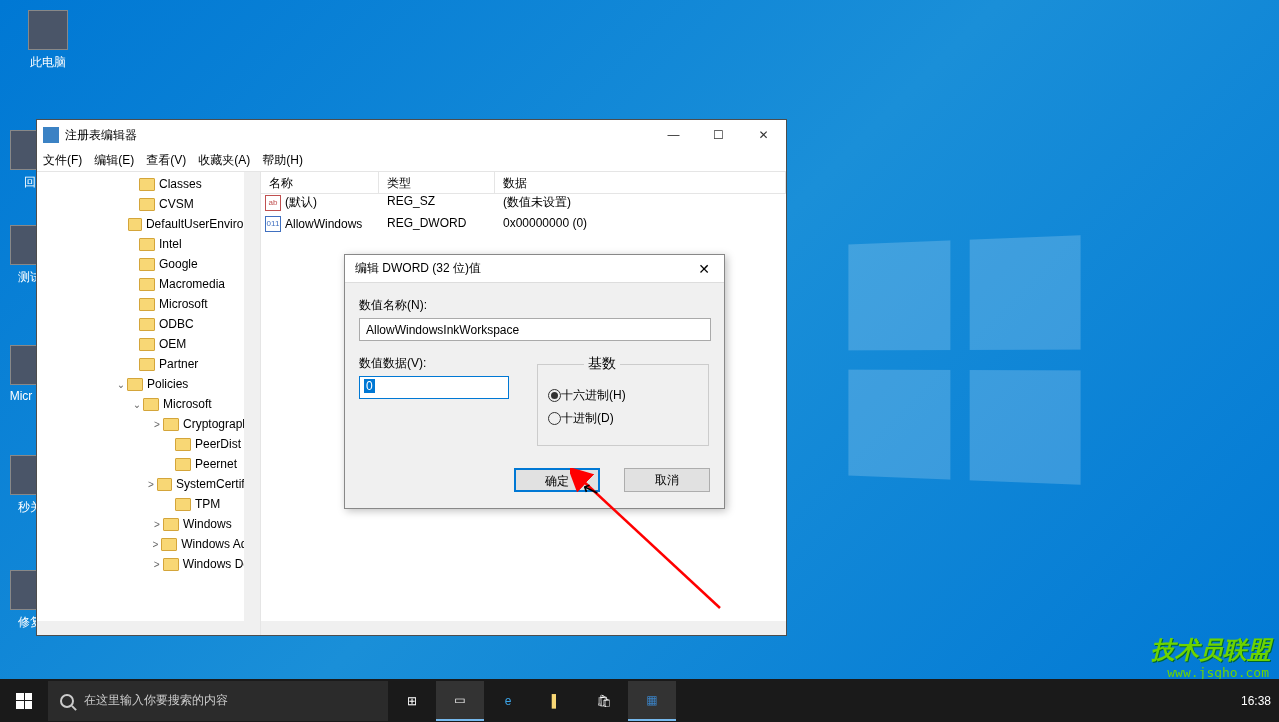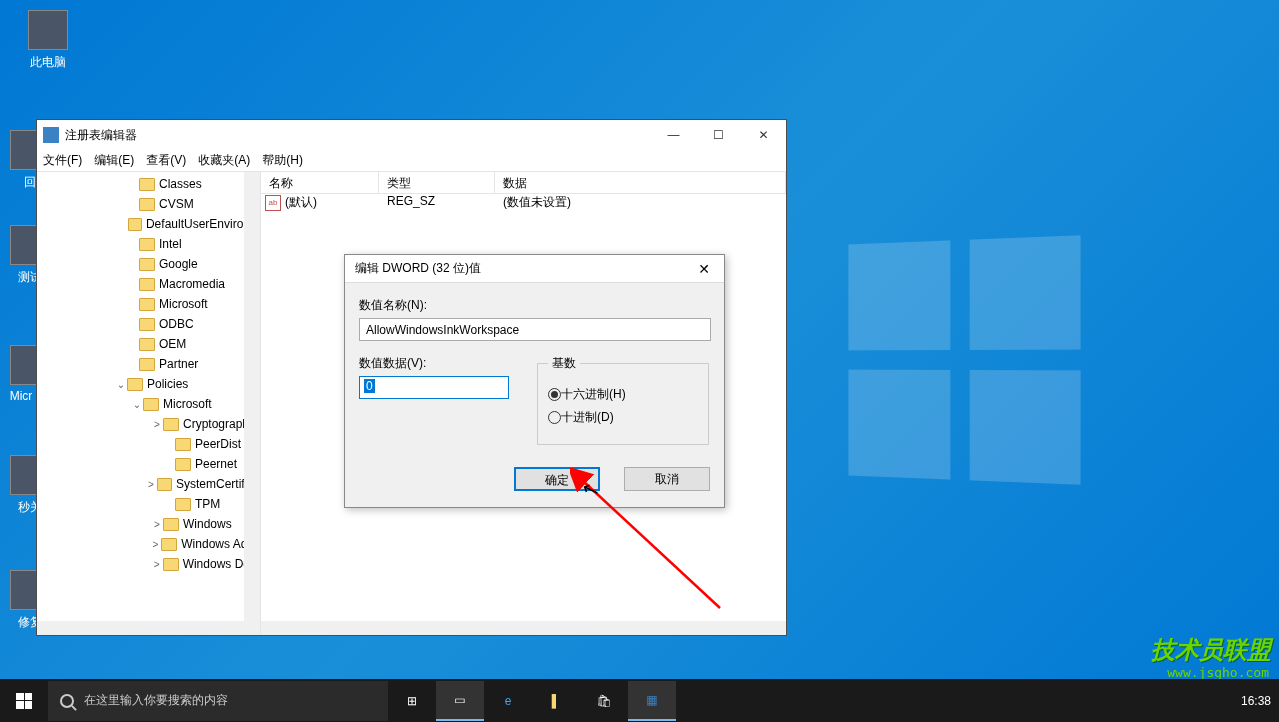--- a/index.html
+++ b/index.html
@@ -44,21 +44,21 @@
 .dialog .dlg-title .t { flex: 1; }
 .dialog .close { width: 40px; text-align: center; font-size: 14px; }
 .dialog .dlg-body { padding: 14px 14px 16px; }
 .dlg-label { margin-bottom: 4px; }
 .dlg-input { width: 352px; height: 23px; border: 1px solid #aaa; background: #fff; padding: 2px 6px; font-size: 12px; margin-bottom: 14px; display: block; }
 .dlg-row { display: flex; gap: 18px; }
 .dlg-col-l { width: 160px; }
 .dlg-data-input { width: 150px; height: 23px; border: 1px solid #0078d4; background: #fff; padding: 2px 4px; font-size: 12px; }
 .dlg-data-input .sel { background: #0078d4; color: #fff; padding: 0 2px; }
 .fieldset { border: 1px solid #ccc; padding: 8px 10px 12px; width: 172px; }
-.fieldset legend { font-size: 12px; padding: 0 4px; }
+.fieldset legend { font-size: 14px; padding: 0 4px; margin-left: 36px; }
 .radio-row { display: flex; align-items: center; gap: 0; margin: 6px 0; }
 .radio { width: 13px; height: 13px; border: 1px solid #333; border-radius: 50%; display: inline-flex; align-items: center; justify-content: center; }
 .radio.checked::after { content: ""; width: 7px; height: 7px; background: #333; border-radius: 50%; }
 .dlg-buttons { display: flex; justify-content: flex-end; gap: 24px; margin-top: 22px; }
 .dlg-btn { width: 86px; height: 24px; border: 1px solid #adadad; background: #e1e1e1; font-size: 12px; text-align: center; line-height: 22px; }
 .dlg-btn.primary { border: 2px solid #0078d4; }
 .taskbar { position: absolute; bottom: 0; left: 0; right: 0; height: 43px; background: #1a1a1a; display: flex; align-items: center; color: #fff; font-size: 12px; }
 .start-btn { width: 48px; height: 40px; display: flex; align-items: center; justify-content: center; }
 .start-ico { width: 16px; height: 16px; display: grid; grid-template: 1fr 1fr / 1fr 1fr; gap: 1px; }
 .start-ico div { background: #fff; }
@@ -260,20 +260,28 @@
         </div>
         <div id="list-rows">
             <div class="list-row">
               <div class="c1">
                 <span class="ico-sz">ab</span>
                 <span>(默认)</span>
               </div>
               <div class="c2">REG_SZ</div>
               <div class="c3">(数值未设置)</div>
             </div>
+            <div class="list-row">
+              <div class="c1">
+                <span class="ico-dw">011</span>
+                <span>AllowWindows</span>
+              </div>
+              <div class="c2">REG_DWORD</div>
+              <div class="c3">0x00000000 (0)</div>
+            </div>
           </div>
         <div class="list-hsb"></div>
       </div>
     </div>
   </div>
 
   <div class="dialog">
     <div class="dlg-title">
       <span class="t">编辑 DWORD (32 位)值</span>
       <span class="close">✕</span>

